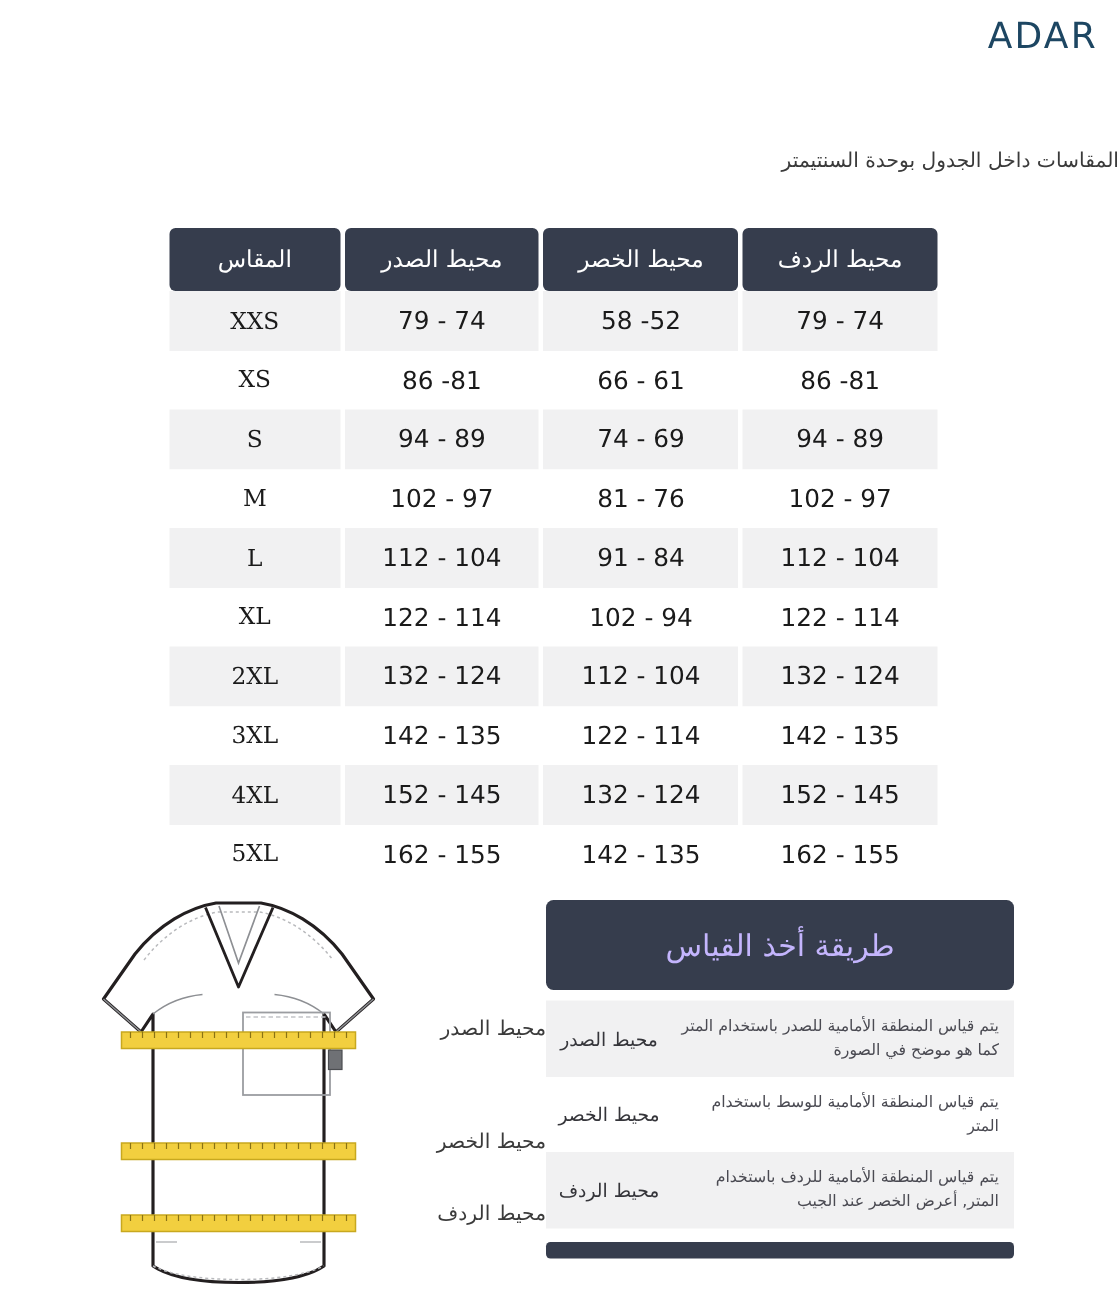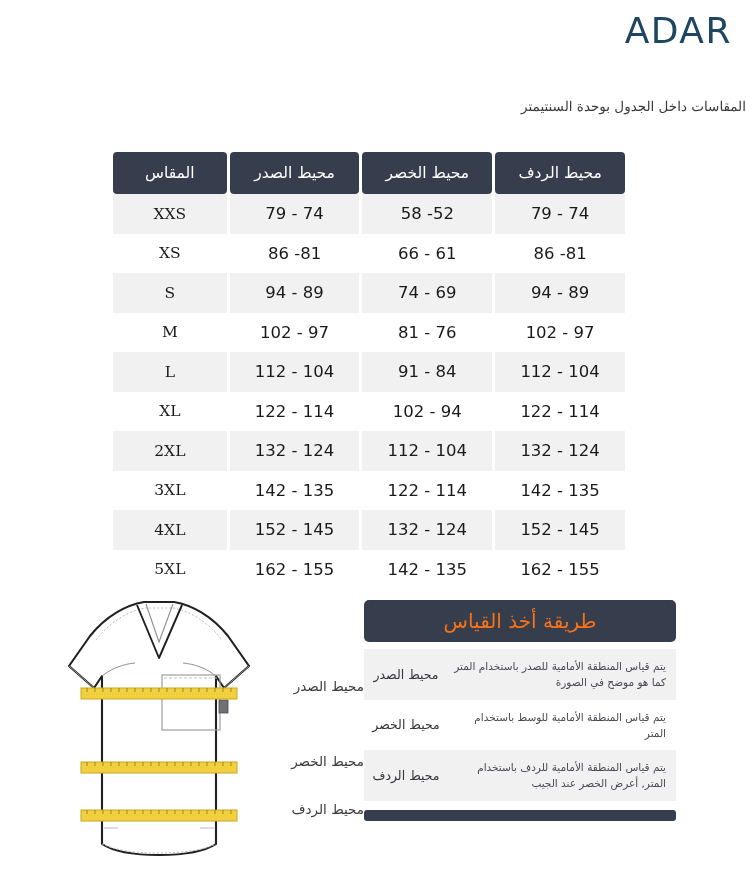--- a/index.html
+++ b/index.html
@@ -32,21 +32,21 @@
     font-size: 14.5px; font-weight: bold; color: #111114;
     letter-spacing: .2px; display: block; margin-top: 1px;
   }
   .logo-text .l3 {
     font-size: 5.2px; font-weight: bold; color: #3a3a3a;
     letter-spacing: 1.1px; display: block; margin-top: 4px;
   }
 
   .brand-adar {
     position: absolute; right: 14px; top: 10px;
-    font-size: 36px; letter-spacing: 1.5px; color: #1d4662;
+    font-size: 24px; letter-spacing: 1.5px; color: #1d4662;
     font-family: "DejaVu Sans", "Liberation Sans", sans-serif;
   }
 
   .title-banner {
     position: absolute; left: 186px; top: 42px; width: 372px; height: 42px;
     background: #f1f2f4; border-radius: 5px;
     display: flex; align-items: center; justify-content: center;
   }
   .title-banner span {
     font-size: 20.5px; font-weight: bold; color: #2f3646;
@@ -95,23 +95,23 @@
     position: absolute; right: 0; font-size: 13.5px; color: #3b3b3b;
     direction: rtl; white-space: nowrap;
     font-family: "DejaVu Sans", "Liberation Sans", sans-serif;
   }
   .dl-chest { top: 82px; }
   .dl-waist { top: 157px; }
   .dl-hip   { top: 205px; }
 
   .guide { position: absolute; left: 364px; top: 8px; width: 312px; }
   .guide-head {
-    height: 42px; background: #363d4d; border-radius: 5px;
+    height: 60px; background: #363d4d; border-radius: 5px;
     display: flex; align-items: center; justify-content: center;
-    color: #f97316; font-size: 20px; direction: rtl;
+    color: #c4b5fd; font-size: 20px; direction: rtl;
   }
   .guide-table {
     width: 100%; border-collapse: separate; border-spacing: 0; direction: rtl;
     margin-top: 7px;
   }
   .guide-table td { vertical-align: middle; }
   .guide-table tr.alt td { background: #f1f1f2; }
   .g-label {
     width: 84px; text-align: center; font-size: 12.5px; color: #35353a;
     padding: 9px 4px; direction: rtl;

